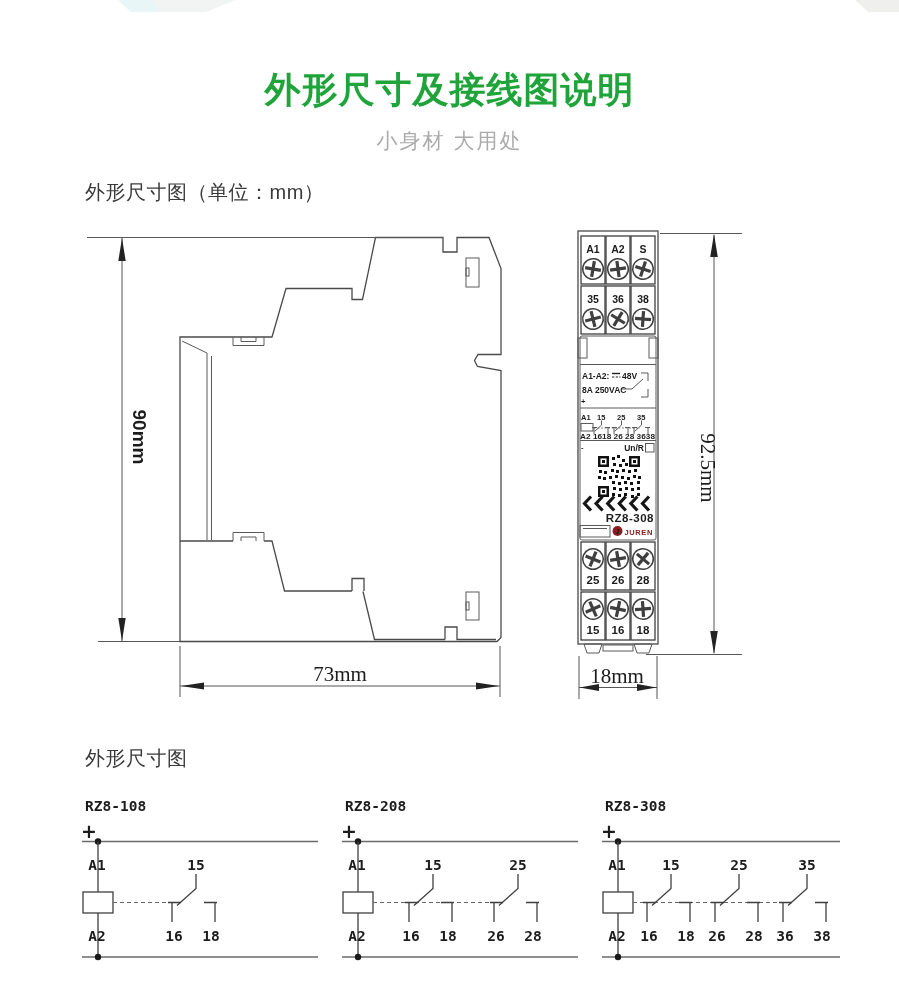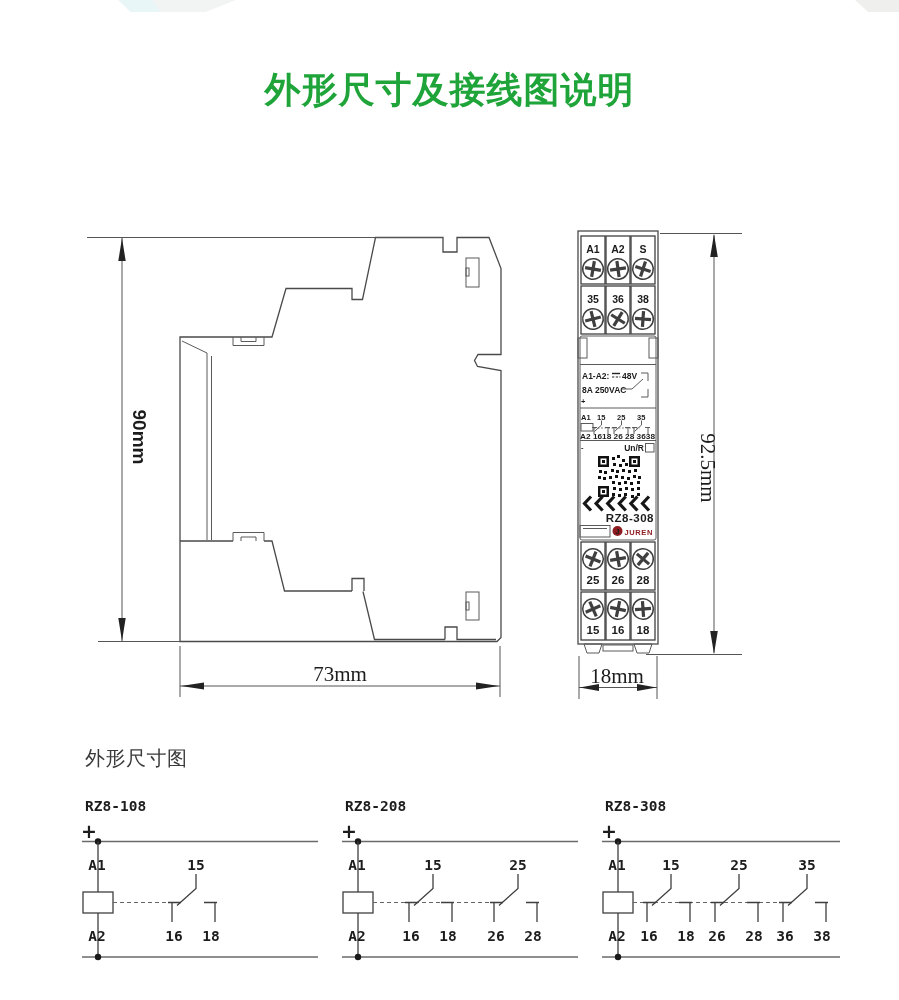--- a/index.html
+++ b/index.html
@@ -46,20 +46,22 @@
 </style>
 </head>
 <body>
 
 <div id="stage">
   <div class="deco" id="deco-tl1"></div>
   <div class="deco" id="deco-tl2"></div>
   <div class="deco" id="deco-tr"></div>
 
   <div id="page-title">外形尺寸及接线图说明</div>
+  <div id="page-subtitle">小身材 大用处</div>
+  <div class="sec-heading" id="heading-dimensions">外形尺寸图（单位：mm）</div>
   <div class="sec-heading" id="heading-wiring">外形尺寸图</div>
 
   <svg width="899" height="1000" viewBox="0 0 899 1000">
     <defs>
       <g id="screw">
         <circle r="10.3" fill="#fff" stroke="#3f3f3f" stroke-width="1.5"></circle>
         <path class="screwline" d="M-8,0 H8 M0,-8 V8"></path>
       </g>
     </defs>
 

